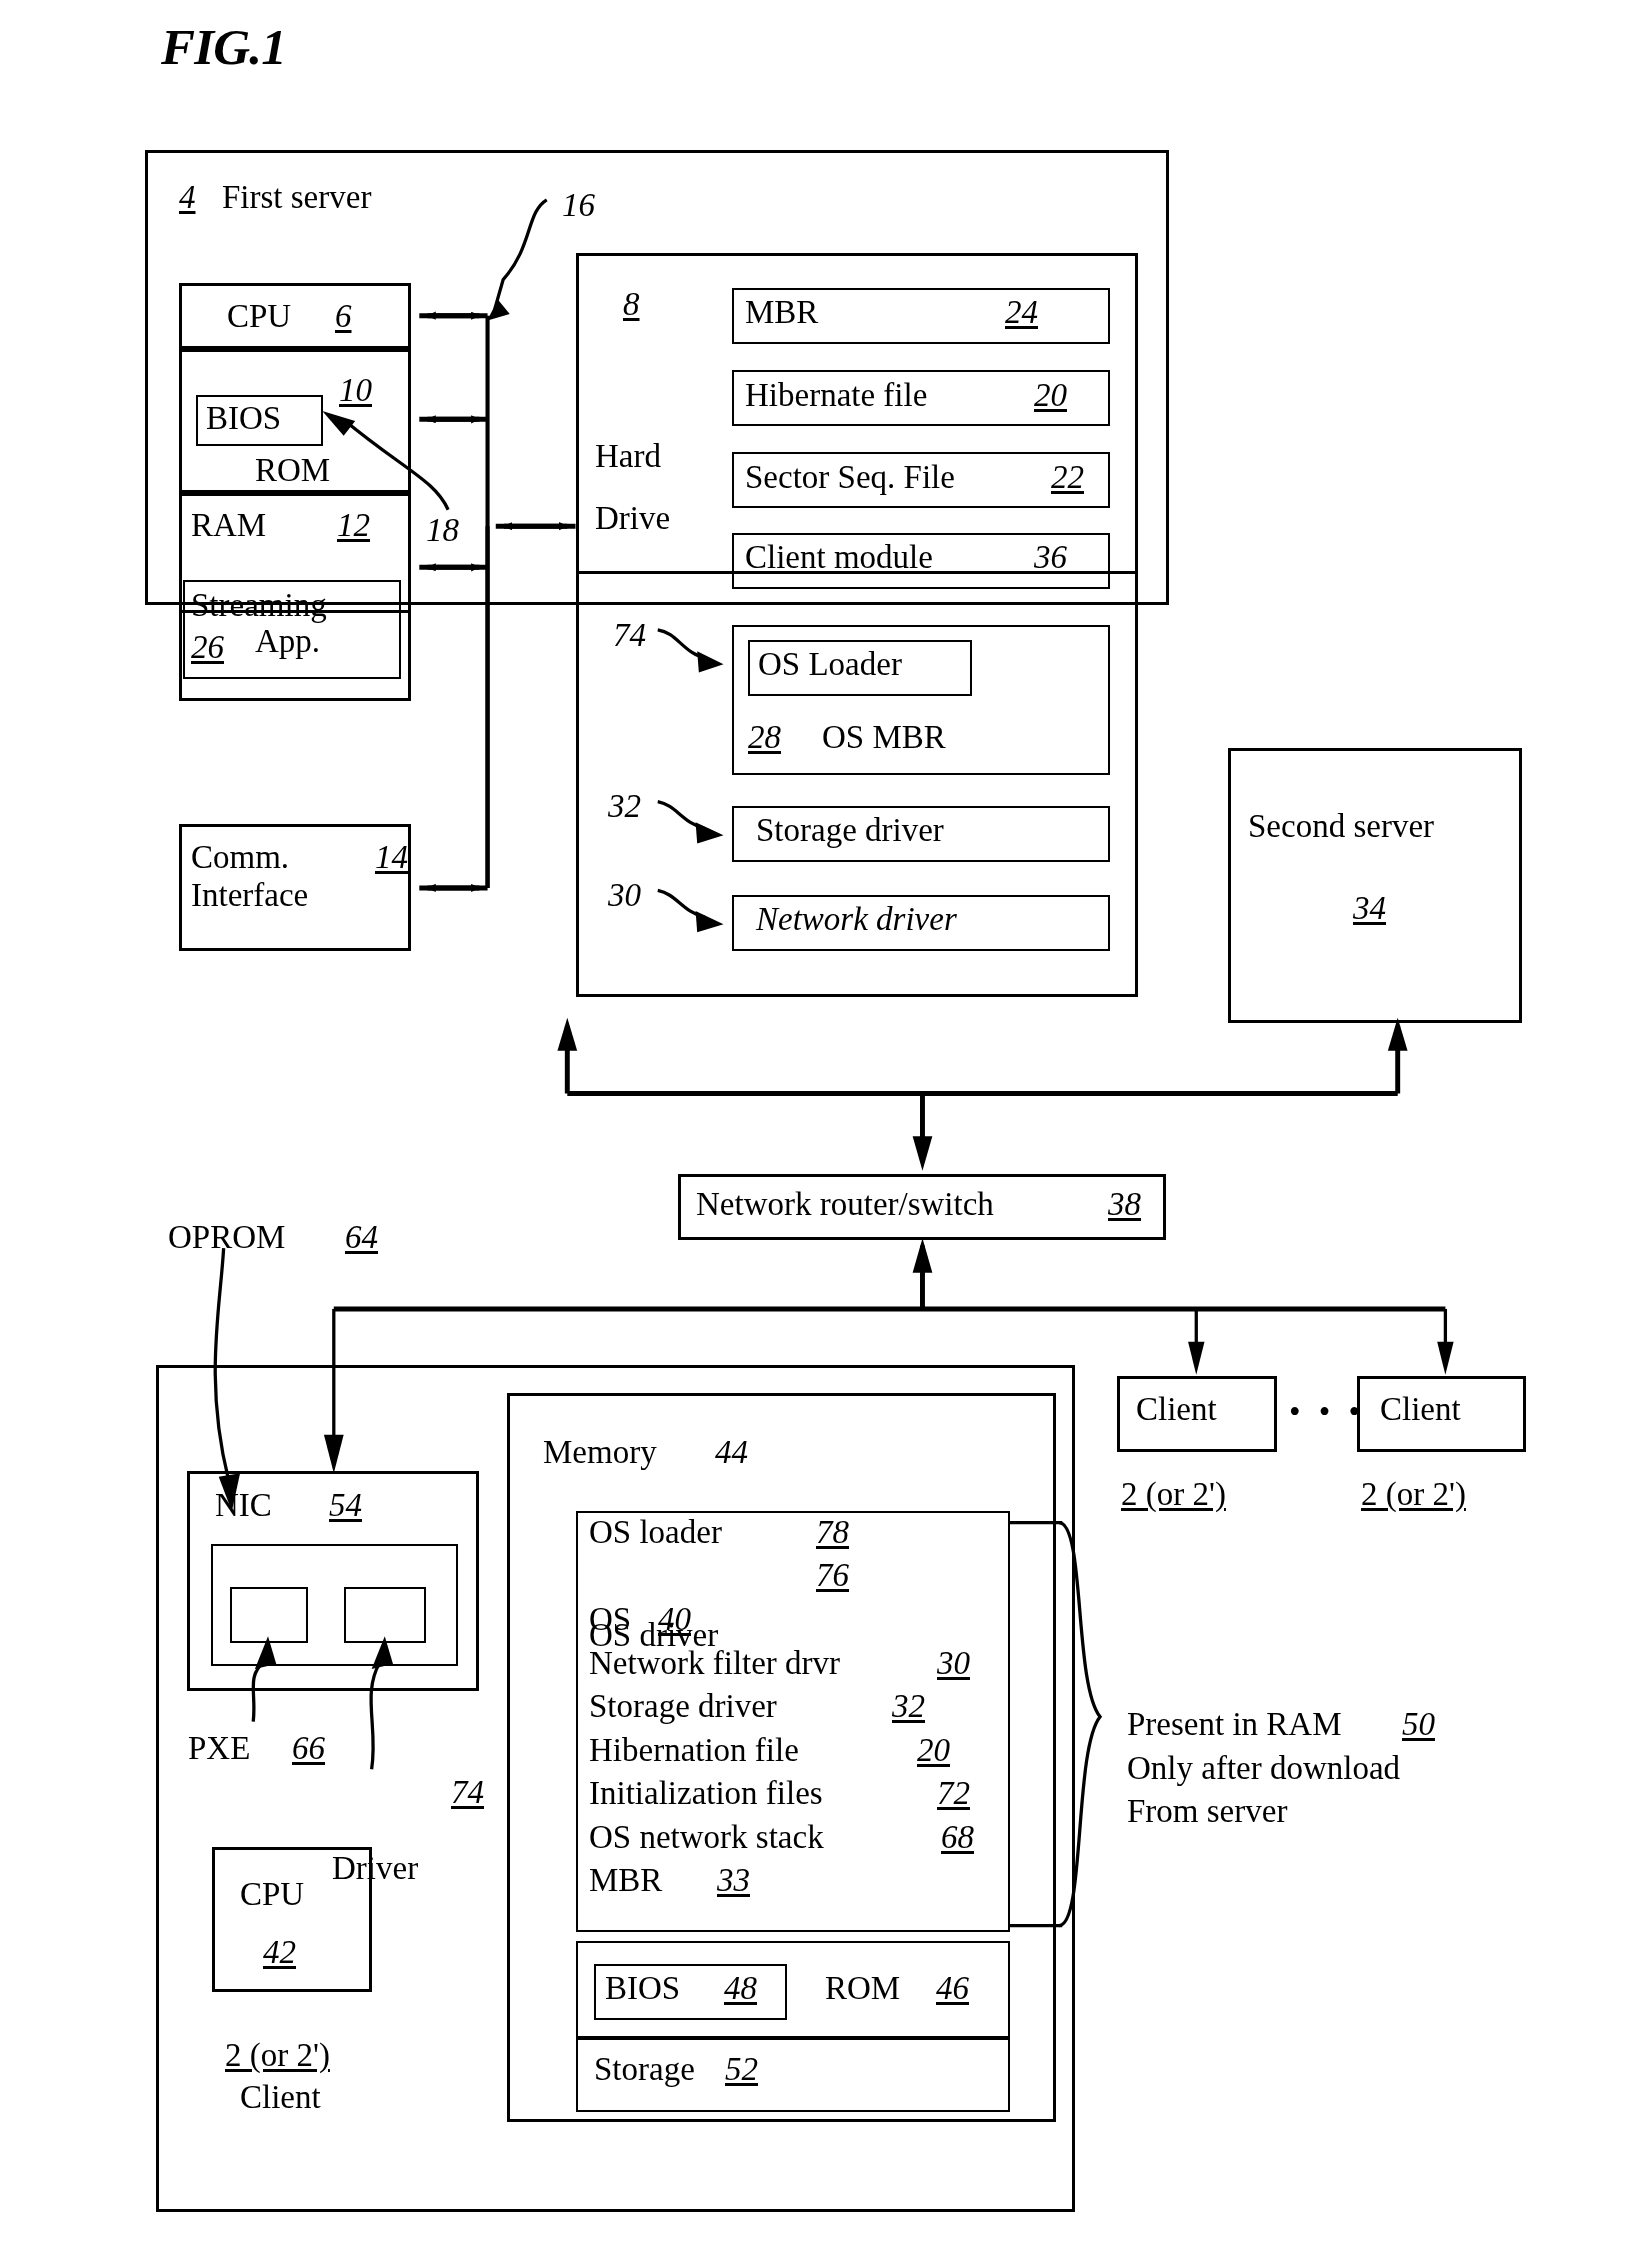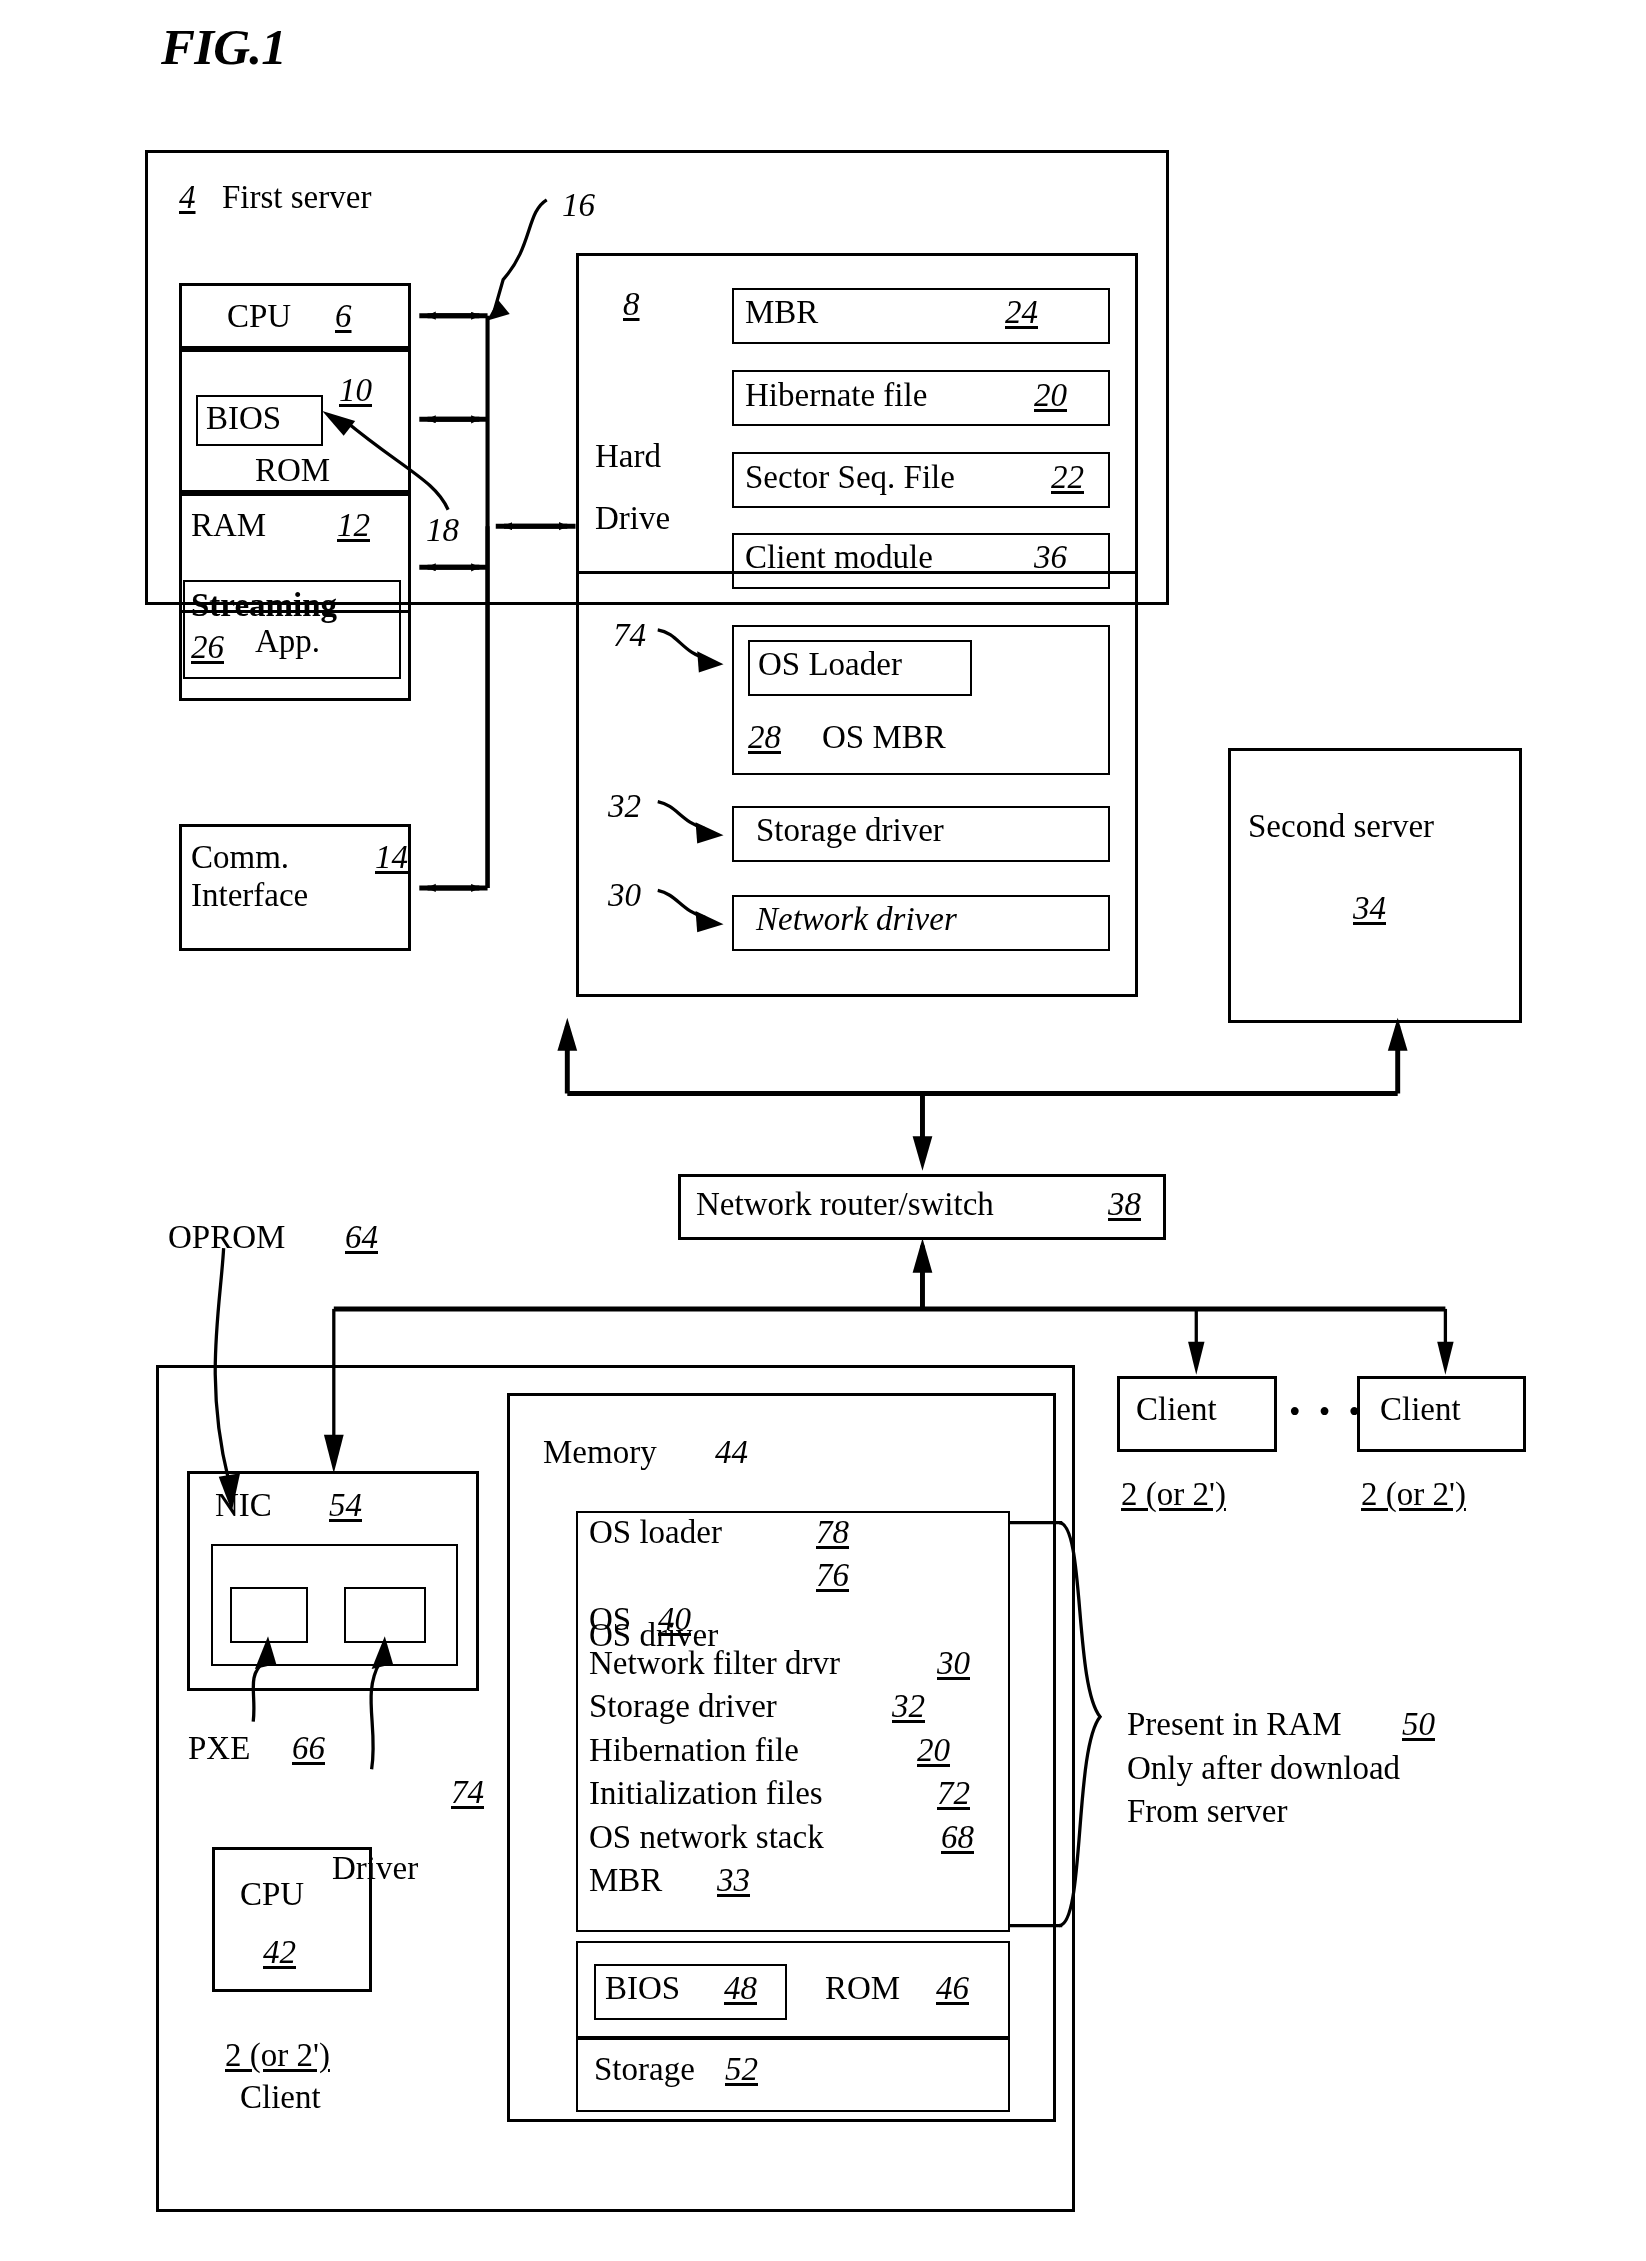--- a/index.html
+++ b/index.html
@@ -77,21 +77,21 @@
 <div class="box thin" style="left:196px; top:395px; width:127px; height:51px;"></div>
 <div class="lbl" style="left:206px; top:400px;">BIOS</div>
 <div class="lbl num" style="left:339px; top:372px;">10</div>
 <div class="lbl" style="left:255px; top:452px;">ROM</div>
 
 <div class="box" style="left:179px; top:493px; width:232px; height:120px;"></div>
 <div class="lbl" style="left:191px; top:507px;">RAM</div>
 <div class="lbl num" style="left:337px; top:507px;">12</div>
 
 <div class="box thin" style="left:183px; top:580px; width:218px; height:99px;"></div>
-<div class="lbl" style="left:191px; top:587px;font-weight:bold;">Streaming</div>
+<div class="lbl" style="left:191px; top:587px;">Streaming</div>
 <div class="lbl" style="left:255px; top:623px;">App.</div>
 <div class="lbl num" style="left:191px; top:629px;">26</div>
 
 <div class="box" style="left:179px; top:493px; width:232px; height:208px;"></div>
 
 <div class="box" style="left:179px; top:824px; width:232px; height:127px;"></div>
 <div class="lbl" style="left:191px; top:839px;">Comm.</div>
 <div class="lbl num" style="left:337px; top:839px;margin-left:38px;">14</div>
 <div class="lbl" style="left:191px; top:877px;">Interface</div>
 

